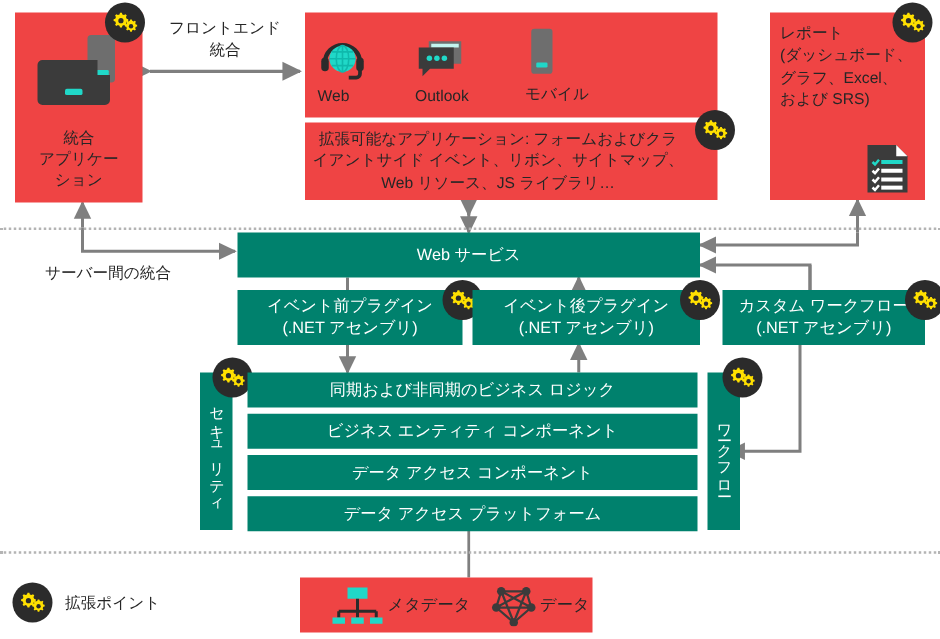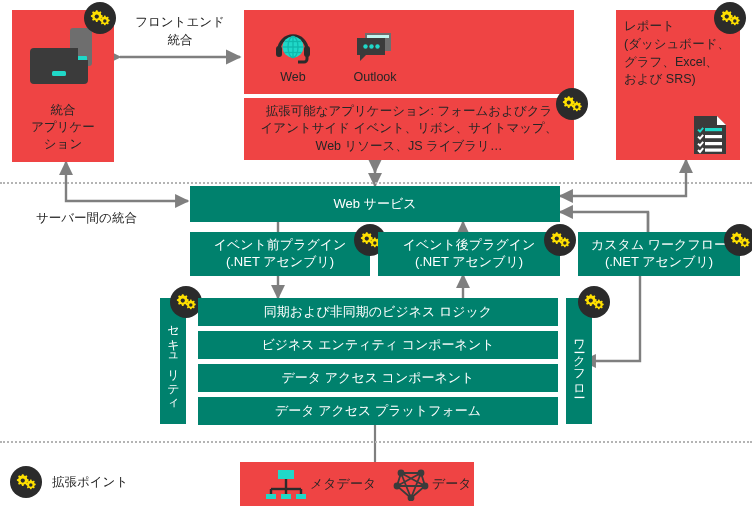--- a/index.html
+++ b/index.html
@@ -12,21 +12,21 @@
     position:relative;
   }
   #stage{position:absolute;left:0;top:0;width:752px;height:511px;}
   .abs{position:absolute;box-sizing:border-box;}
 
   
   .cyan{background:#ef4444;}
   .teal{background:#00816d;color:#ffffff;}
 
   .ctext{
-    display:flex;align-items:center;justify-content:center;
+    display:flex;align-items:center;
     text-align:center;line-height:1.32;
   }
   .tealband{
     display:flex;align-items:center;justify-content:center;
     text-align:center;line-height:1.3;font-size:13px;color:#fff;
   }
   .panel-label{
     font-size:12.5px;color:#262626;line-height:1.35;text-align:center;
   }
 
@@ -40,21 +40,21 @@
 
   
   .gearbadge{
     width:32px;height:32px;border-radius:50%;
     background:#2b2b2b;
     display:flex;align-items:center;justify-content:center;
   }
   .gearbadge svg{display:block;}
 
   .client{
-    display:flex;flex-direction:column;align-items:center;
+    display:flex;flex-direction:column;
     justify-content:flex-end;gap:5px;
   }
   .client .cap{font-size:12.5px;color:#262626;white-space:nowrap;}
 
   .dotline{
     border-top:2px dotted #b4b4b4;height:0;
   }
   .arrowsvg{overflow:visible;}
   .legend-txt{font-size:12.5px;color:#262626;}
   .note{font-size:12.5px;color:#262626;text-align:center;line-height:1.4;}
@@ -165,20 +165,27 @@
         <path d="M3,7 h28 v17 h-19 l-6,6 v-6 h-3 z" fill="#3b3b3b"></path>
         <g fill="#20d8c8">
           <circle cx="11.5" cy="15.5" r="2.2"></circle>
           <circle cx="17.5" cy="15.5" r="2.2"></circle>
           <circle cx="23.5" cy="15.5" r="2.2"></circle>
         </g>
       </svg>
       <span class="cap">Outlook</span>
     </div>
 
+    <div class="abs client" style="left:176px;top:10px;width:78px;height:64px;">
+      <svg width="26" height="40" viewBox="0 0 26 40" xmlns="http://www.w3.org/2000/svg">
+        <rect x="5" y="1" width="17" height="36" rx="2.5" fill="#6e6e6e"></rect>
+        <rect x="9" y="28" width="9" height="4" rx="1" fill="#20d8c8"></rect>
+      </svg>
+      <span class="cap">モバイル</span>
+    </div>
 
   </div>
 
   <div class="abs cyan ctext" style="left:244px;top:98px;width:330px;height:62px;">
     <div class="note" style="padding:0 6px;">
       <div>拡張可能なアプリケーション: フォームおよびクラ</div>
       <div>イアントサイド イベント、リボン、サイトマップ、</div>
       <div>Web リソース、JS ライブラリ…</div>
     </div>
   </div>

